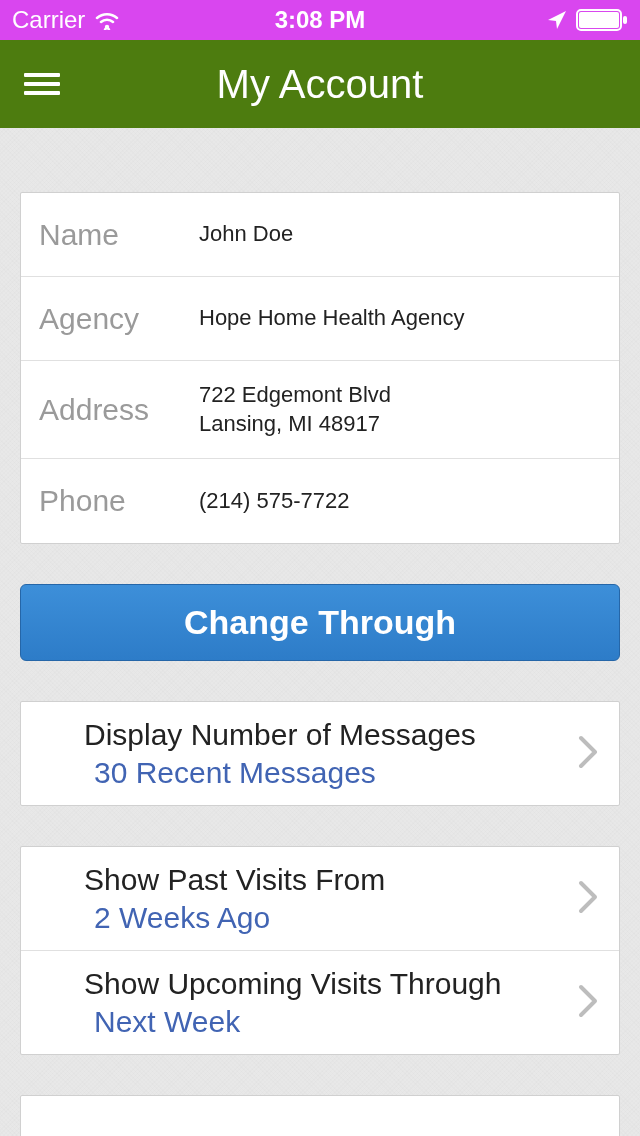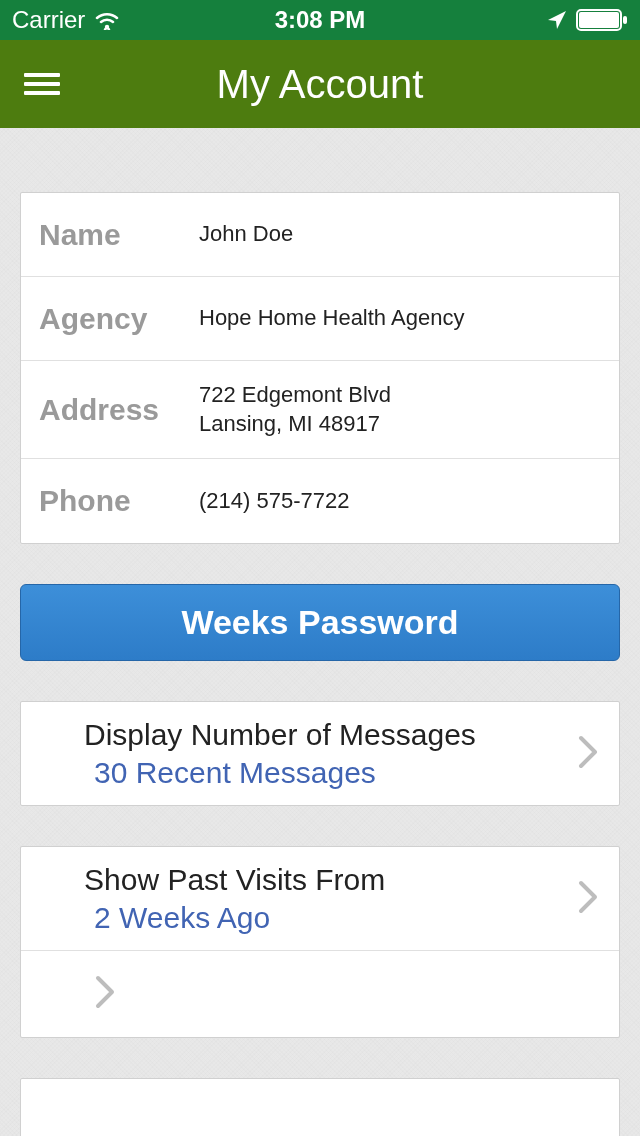--- a/index.html
+++ b/index.html
@@ -9,21 +9,21 @@
       font-family: -apple-system, 'Helvetica Neue', Helvetica, Arial, sans-serif;
       background: #e8e8e8;
       background-image:
         repeating-linear-gradient(45deg, rgba(0,0,0,0.01) 0px, rgba(0,0,0,0.01) 1px, transparent 1px, transparent 3px),
         repeating-linear-gradient(-45deg, rgba(0,0,0,0.01) 0px, rgba(0,0,0,0.01) 1px, transparent 1px, transparent 3px);
       overflow: hidden;
       position: relative;
     }
     .status-bar {
       height: 40px;
-      background: #15803d;
+      background: #d946ef;
       color: #fff;
       display: flex;
       align-items: center;
       padding: 0 12px;
       font-size: 24px;
       font-weight: 500;
     }
     .status-left { display: flex; align-items: center; gap: 8px; flex: 1; }
     .status-center { flex: 0 0 auto; font-weight: 600; }
     .status-right { flex: 1; display: flex; justify-content: flex-end; align-items: center; gap: 8px; }
@@ -58,21 +58,21 @@
       align-items: center;
       padding: 20px 18px;
       border-bottom: 1px solid #e0e0e0;
       min-height: 84px;
     }
     .row:last-child { border-bottom: none; }
     .row-label {
       width: 160px;
       color: #9a9a9a;
       font-size: 30px;
-      font-weight: 700;
+      font-weight: 400;
     }
     .row-value {
       color: #222;
       font-size: 22px;
       font-weight: 400;
       line-height: 1.3;
     }
     .btn-primary {
       width: 100%;
       margin-top: 40px;
@@ -163,21 +163,21 @@
         <div>722 Edgemont Blvd</div>
         <div>Lansing, MI 48917</div>
       </div>
     </div>
     <div class="row">
       <div class="row-label">Phone</div>
       <div class="row-value">(214) 575-7722</div>
     </div>
   </div>
 
-  <div class="btn-primary">Weeks Password</div>
+  <div class="btn-primary">Change Through</div>
 
   <div class="list-block">
     <div class="list-item">
       <div class="list-item-text">
         <div class="list-item-title">Display Number of Messages</div>
         <div class="list-item-value">30 Recent Messages</div>
       </div>
       <span class="chevron">
         <svg width="22" height="36" viewBox="0 0 22 36">
             <path d="M4 4 L18 18 L4 32" stroke="#bdbdbd" stroke-width="4" fill="none" stroke-linecap="round" stroke-linejoin="round"></path>
@@ -192,20 +192,24 @@
         <div class="list-item-title">Show Past Visits From</div>
         <div class="list-item-value">2 Weeks Ago</div>
       </div>
       <span class="chevron">
         <svg width="22" height="36" viewBox="0 0 22 36">
             <path d="M4 4 L18 18 L4 32" stroke="#bdbdbd" stroke-width="4" fill="none" stroke-linecap="round" stroke-linejoin="round"></path>
           </svg>
       </span>
     </div>
     <div class="list-item">
+      <div class="list-item-text">
+        <div class="list-item-title">Show Upcoming Visits Through</div>
+        <div class="list-item-value">Next Week</div>
+      </div>
       <span class="chevron">
         <svg width="22" height="36" viewBox="0 0 22 36">
             <path d="M4 4 L18 18 L4 32" stroke="#bdbdbd" stroke-width="4" fill="none" stroke-linecap="round" stroke-linejoin="round"></path>
           </svg>
       </span>
     </div>
   </div>
 
   <div class="list-block">
     <div class="list-item list-item-simple">

